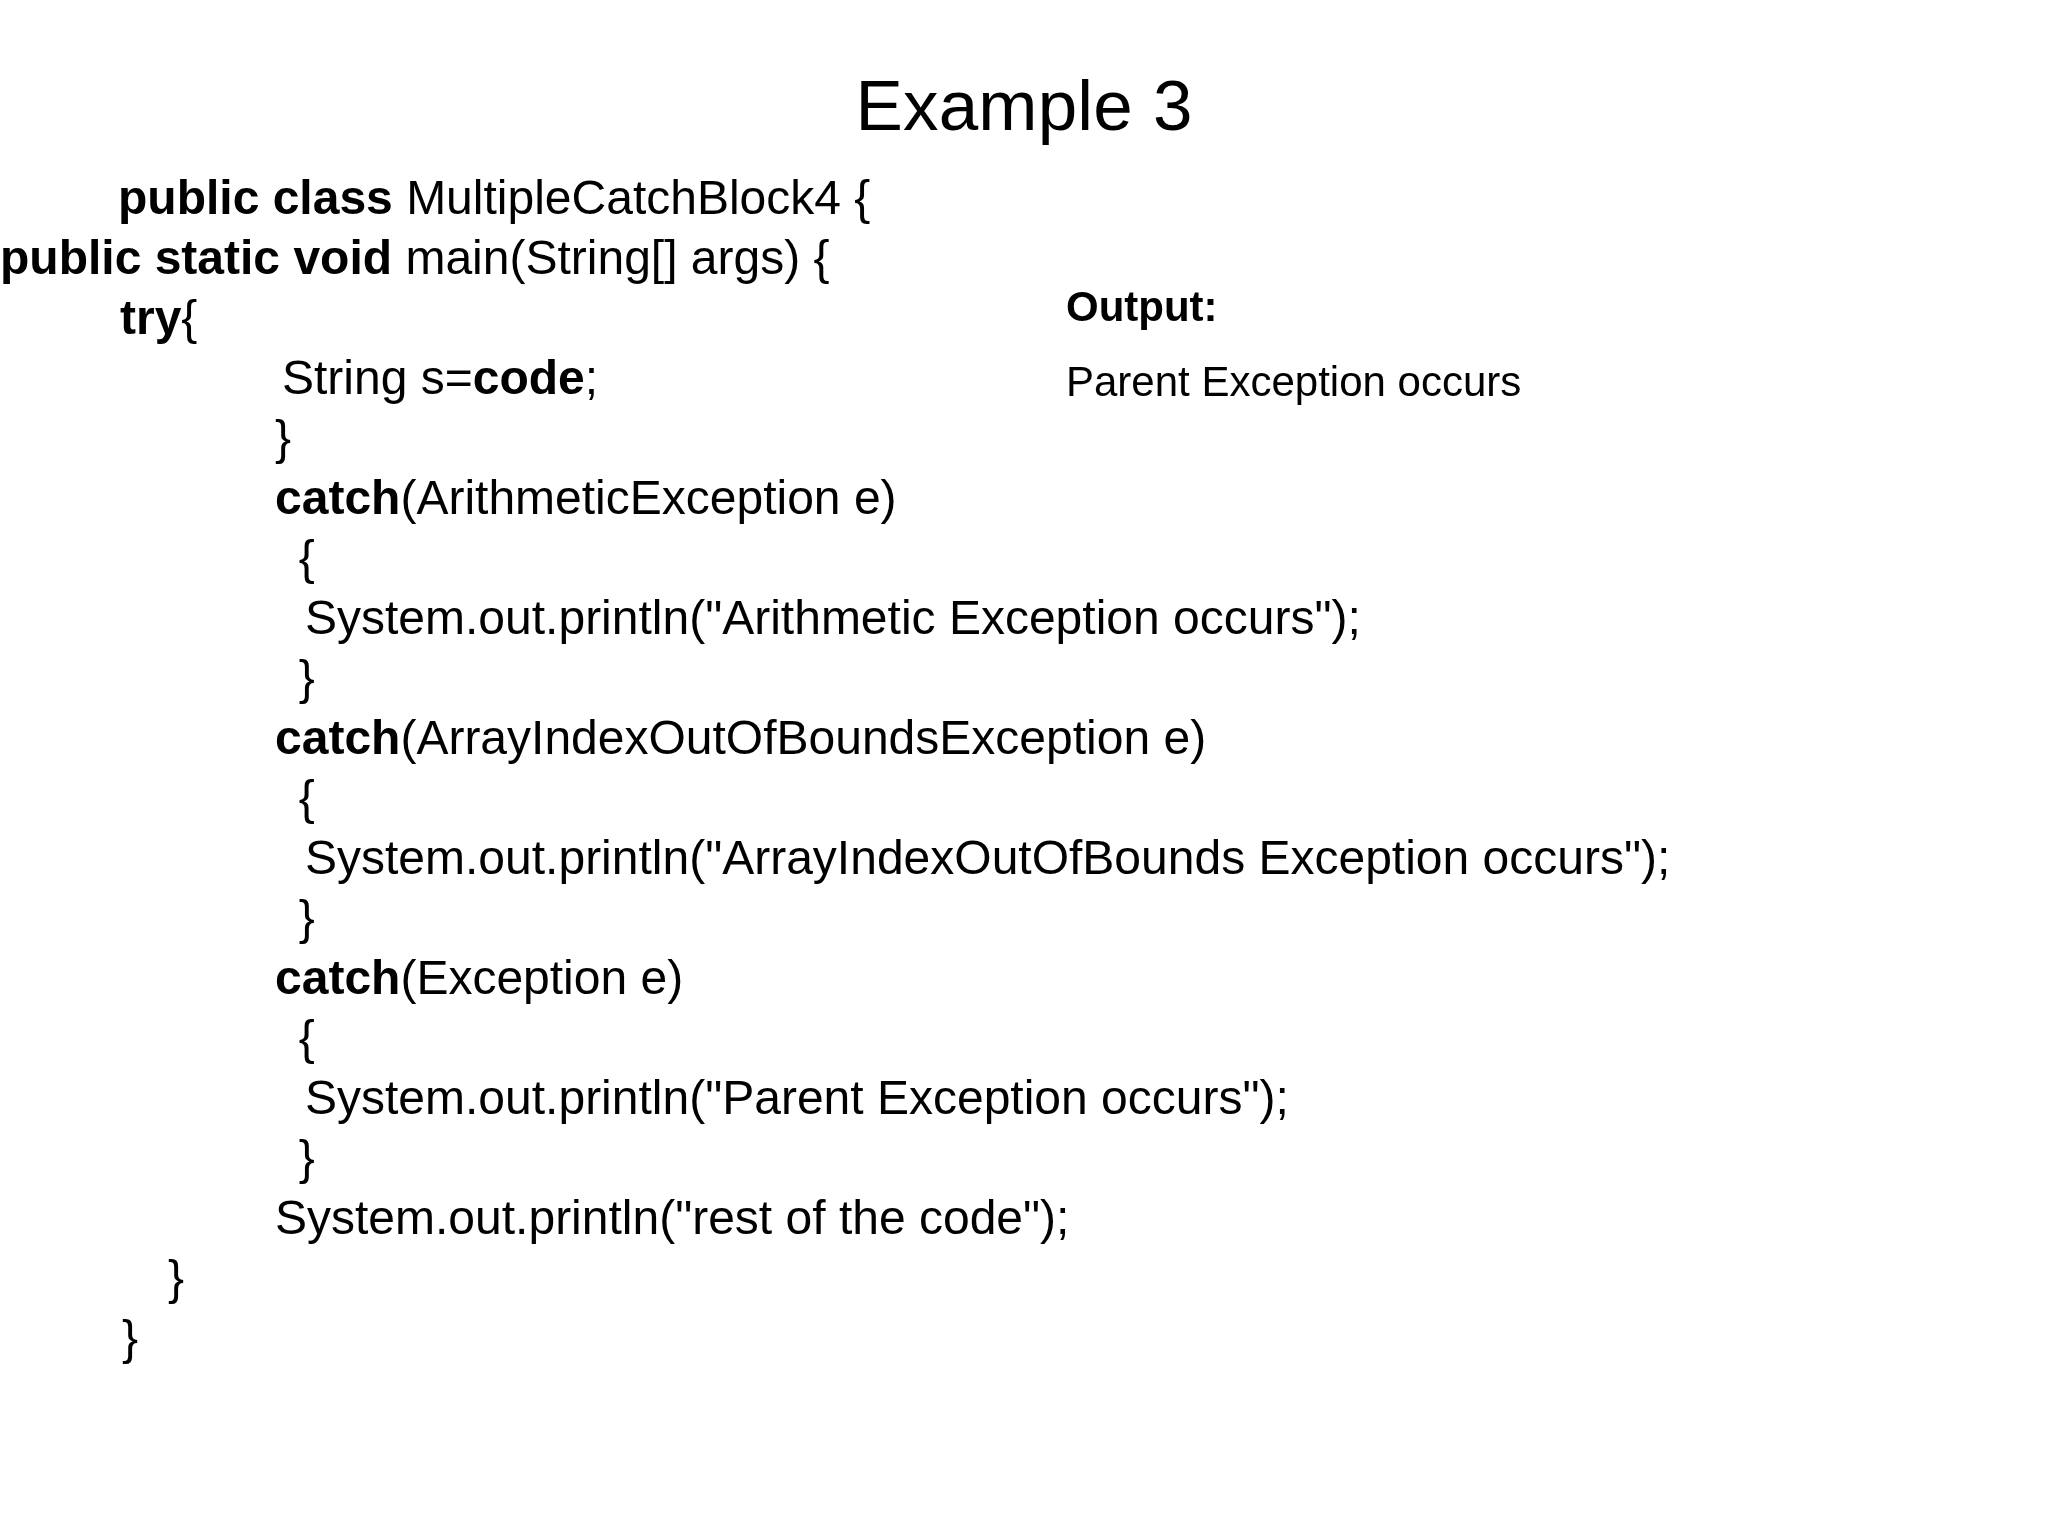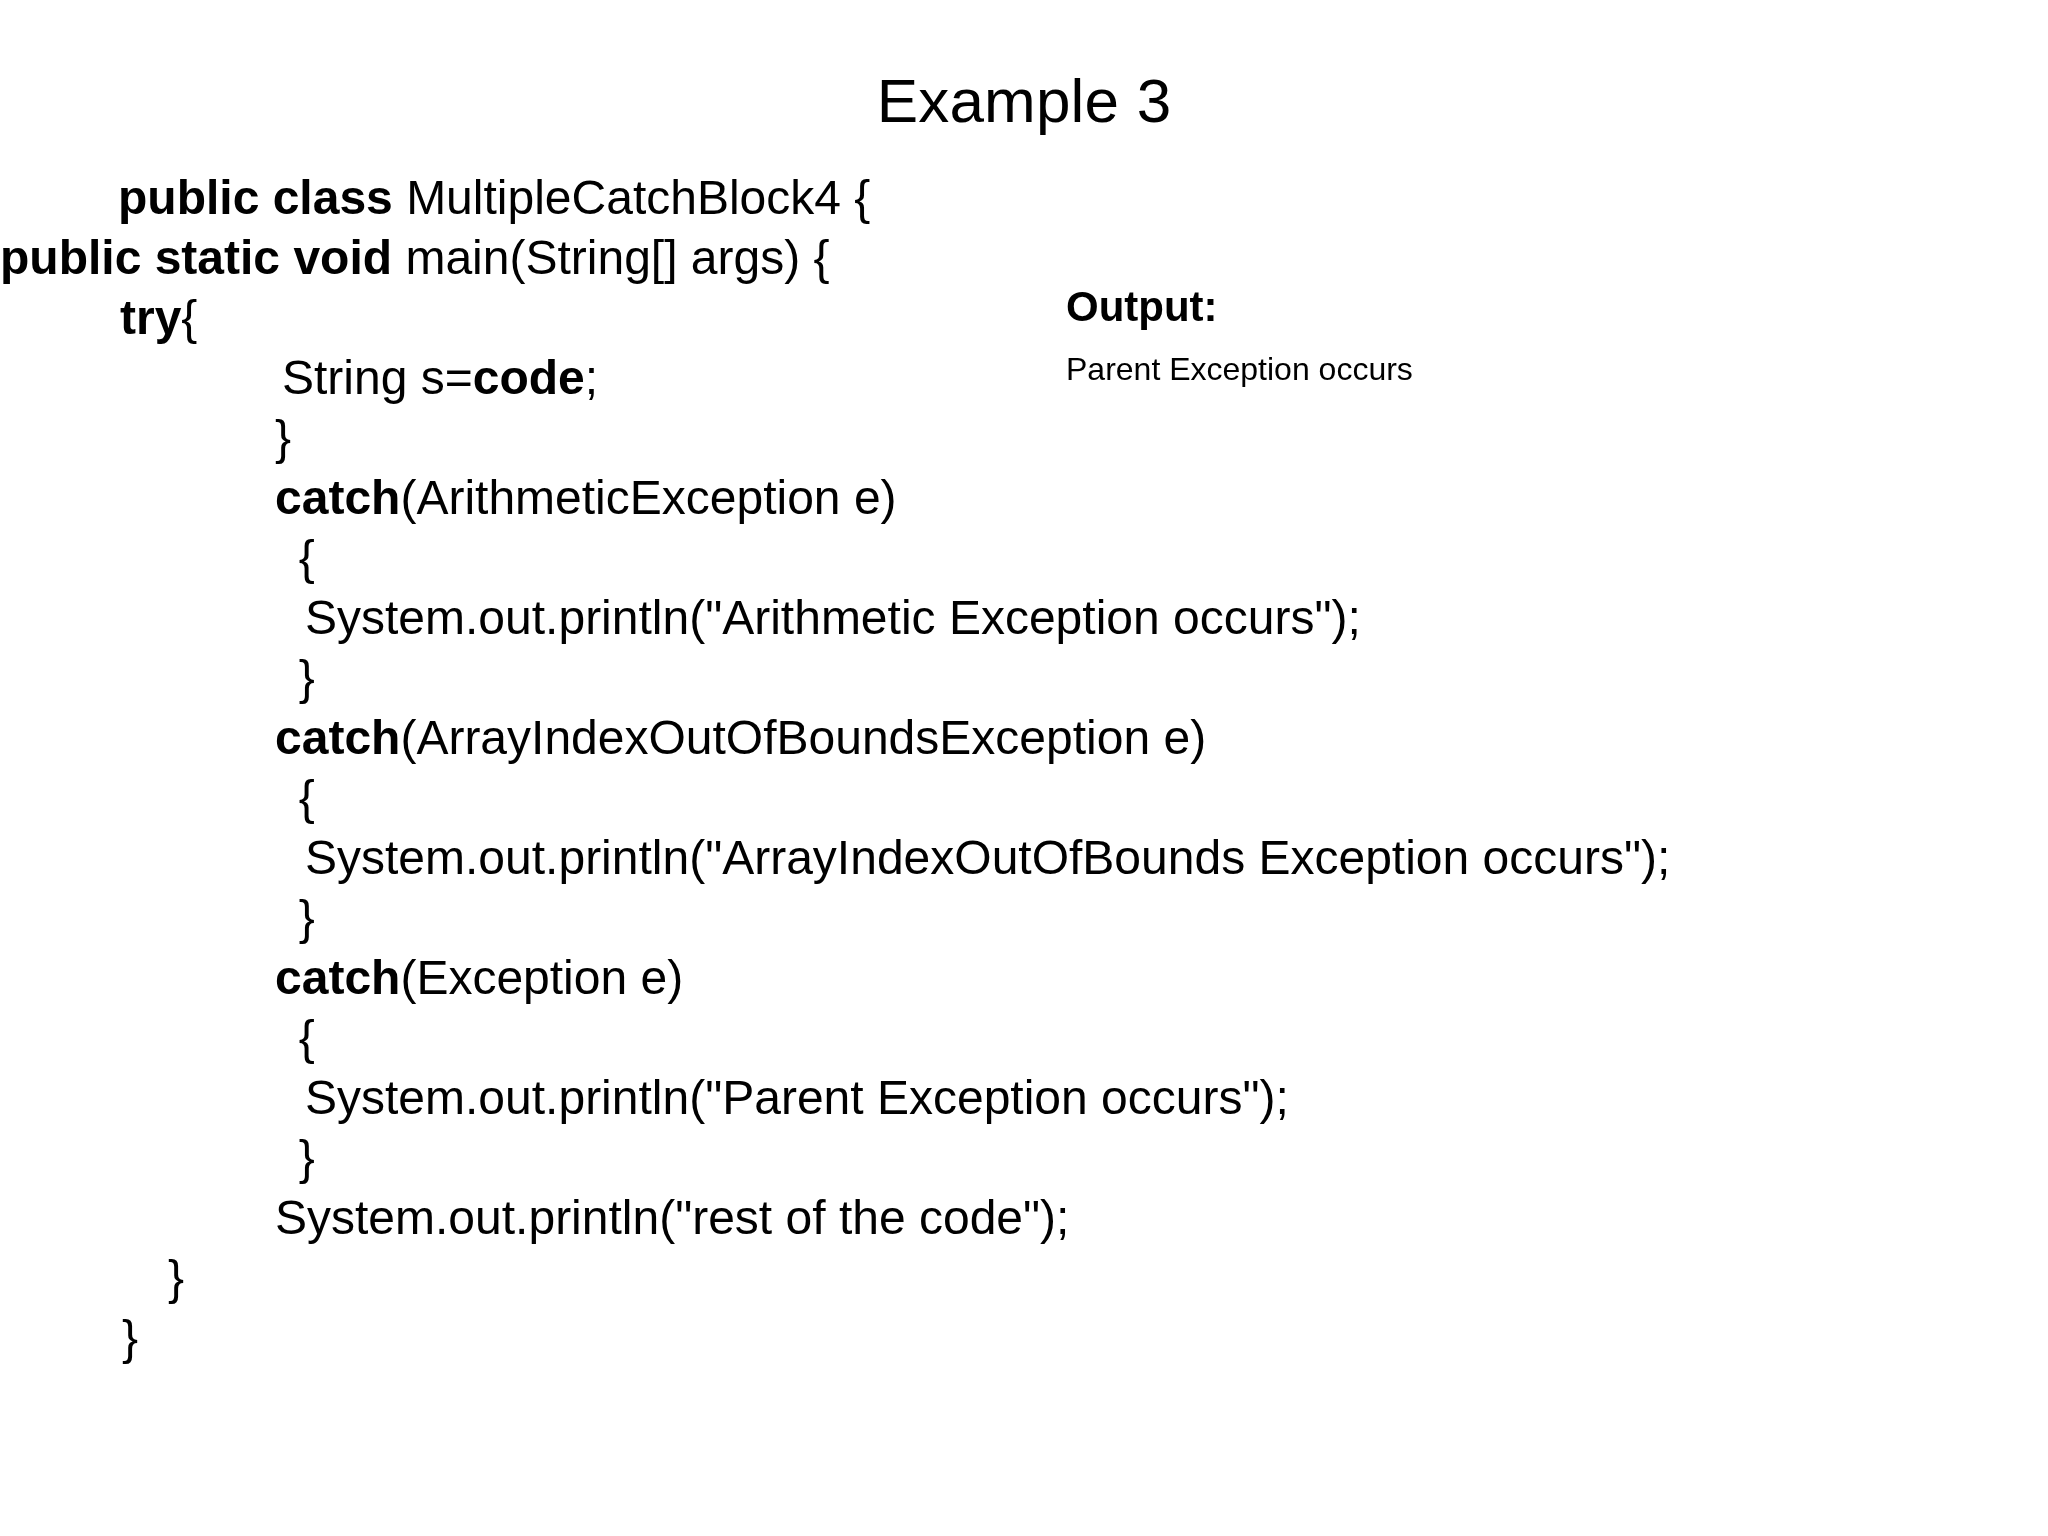--- a/index.html
+++ b/index.html
@@ -24,21 +24,21 @@
     background: #ffffff;
   }
 
   
   .slide-title {
     position: absolute;
     top: 70px;
     left: 0;
     width: 2048px;
     text-align: center;
-    font-size: 62px;
+    font-size: 71px;
     font-weight: 300;
     line-height: 1.0;
     letter-spacing: 0.2px;
     color: #000000;
     white-space: pre;
   }
 
   
   .code-block {
     position: absolute;
@@ -85,23 +85,24 @@
     color: #000000;
   }
   .output-title {
     font-weight: 700;
     font-size: 42px;
     line-height: 62px;
     white-space: pre;
   }
   .output-line {
     font-weight: 400;
-    font-size: 32px;
+    font-size: 42px;
     line-height: 62px;
     white-space: pre;
+    margin-top: 13px;
   }
 </style>
 </head>
 <body>
 
 <div class="slide">
 
   <div class="slide-title">Example 3</div>
 
   <div class="code-block">

